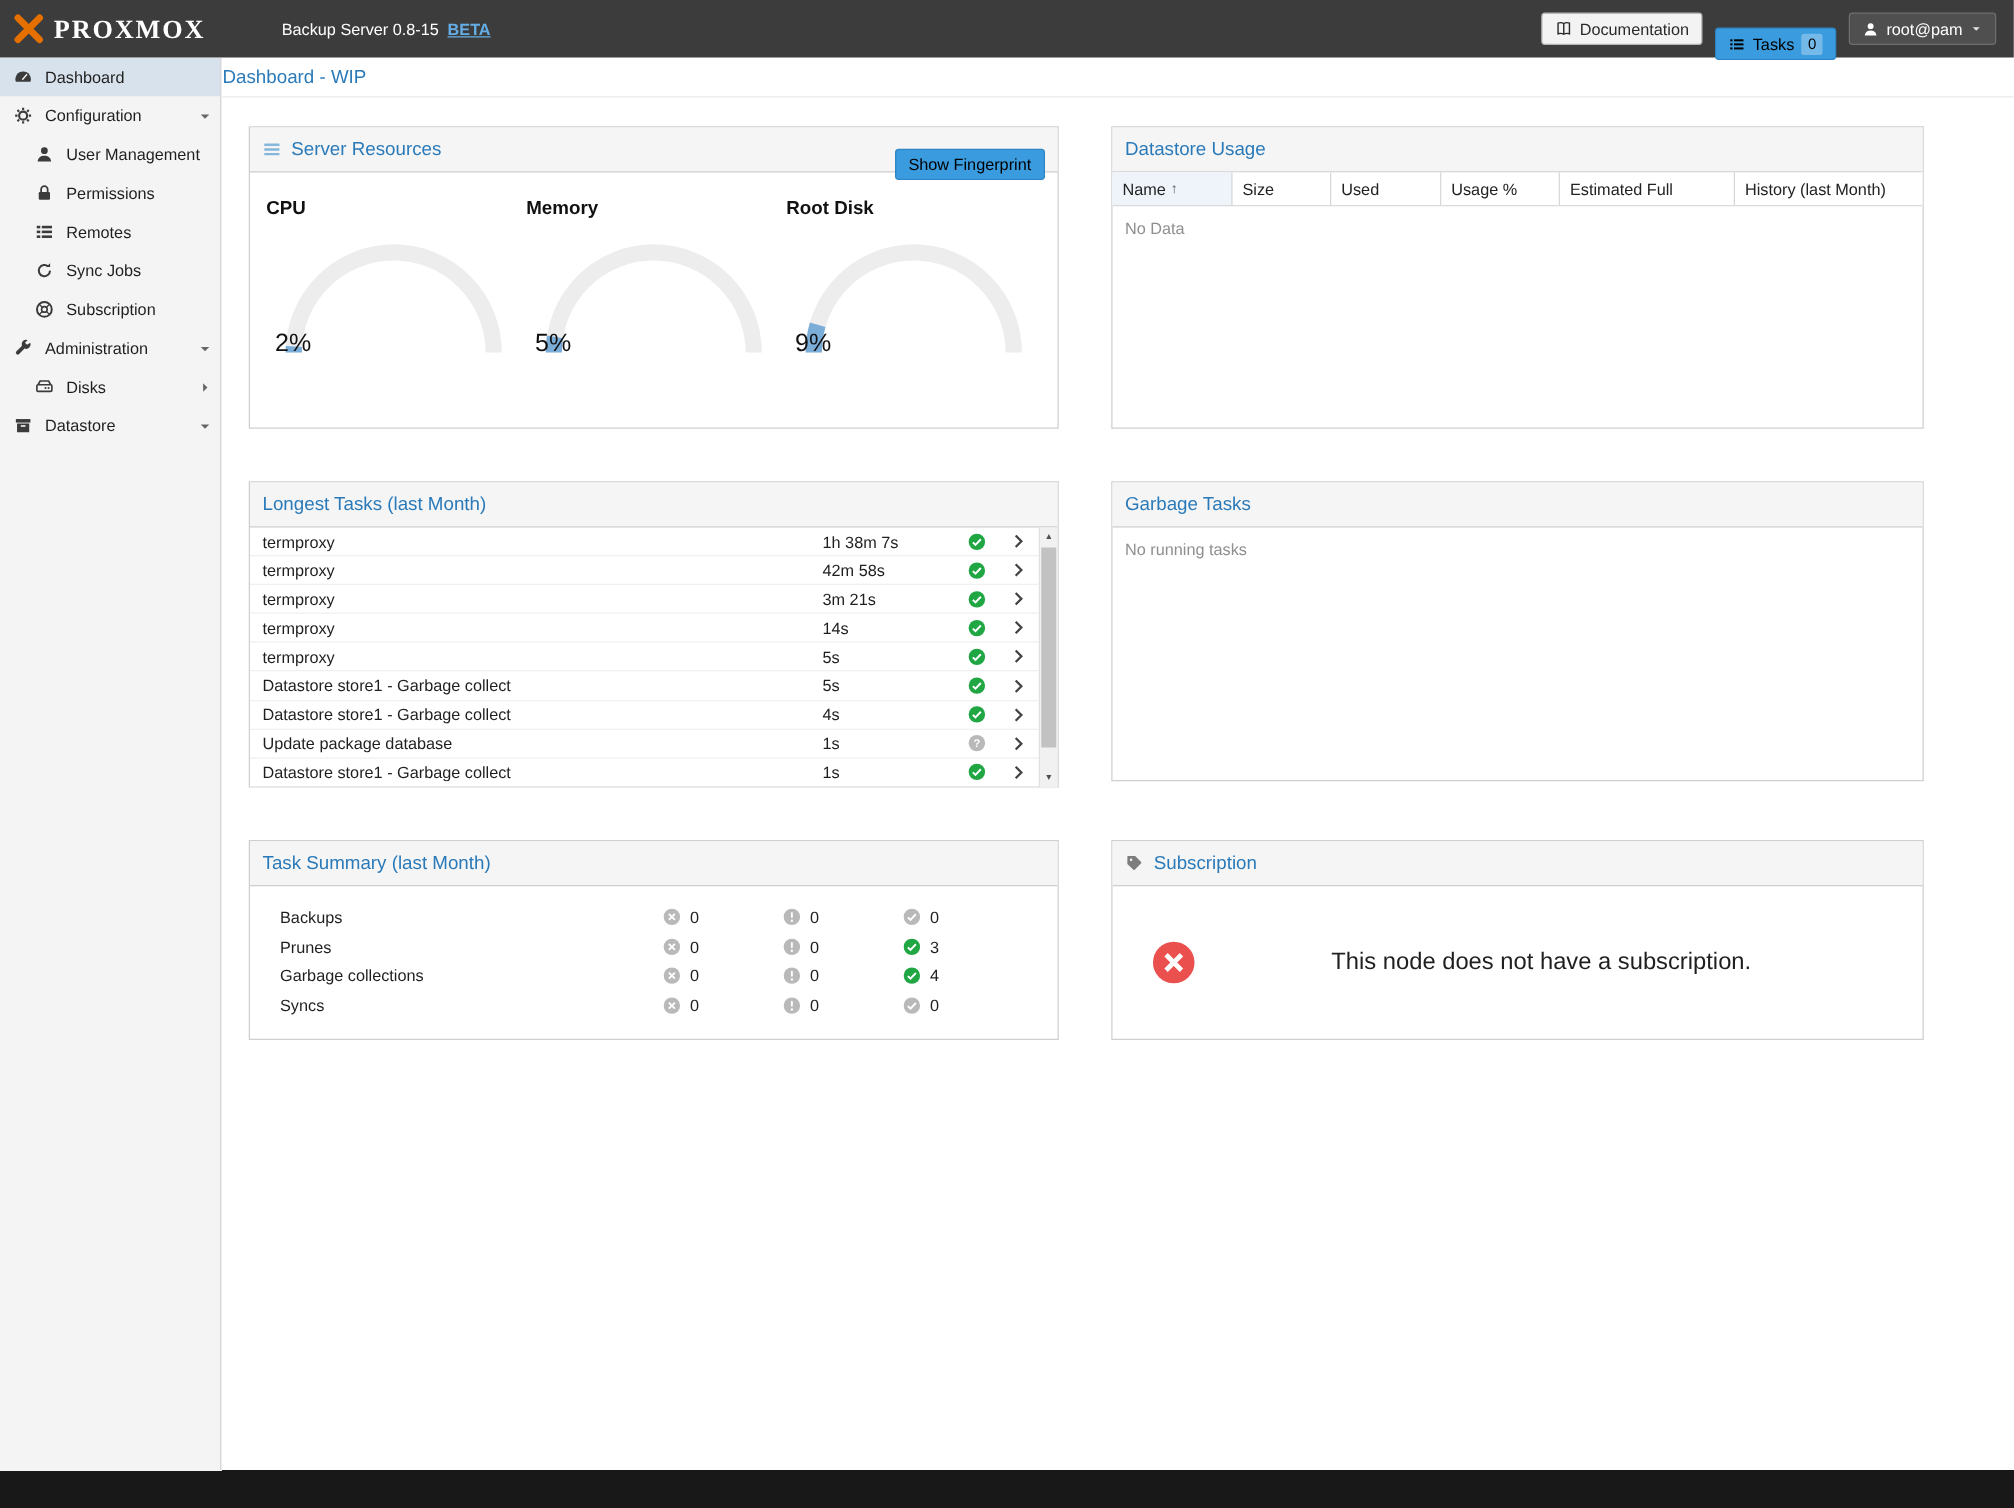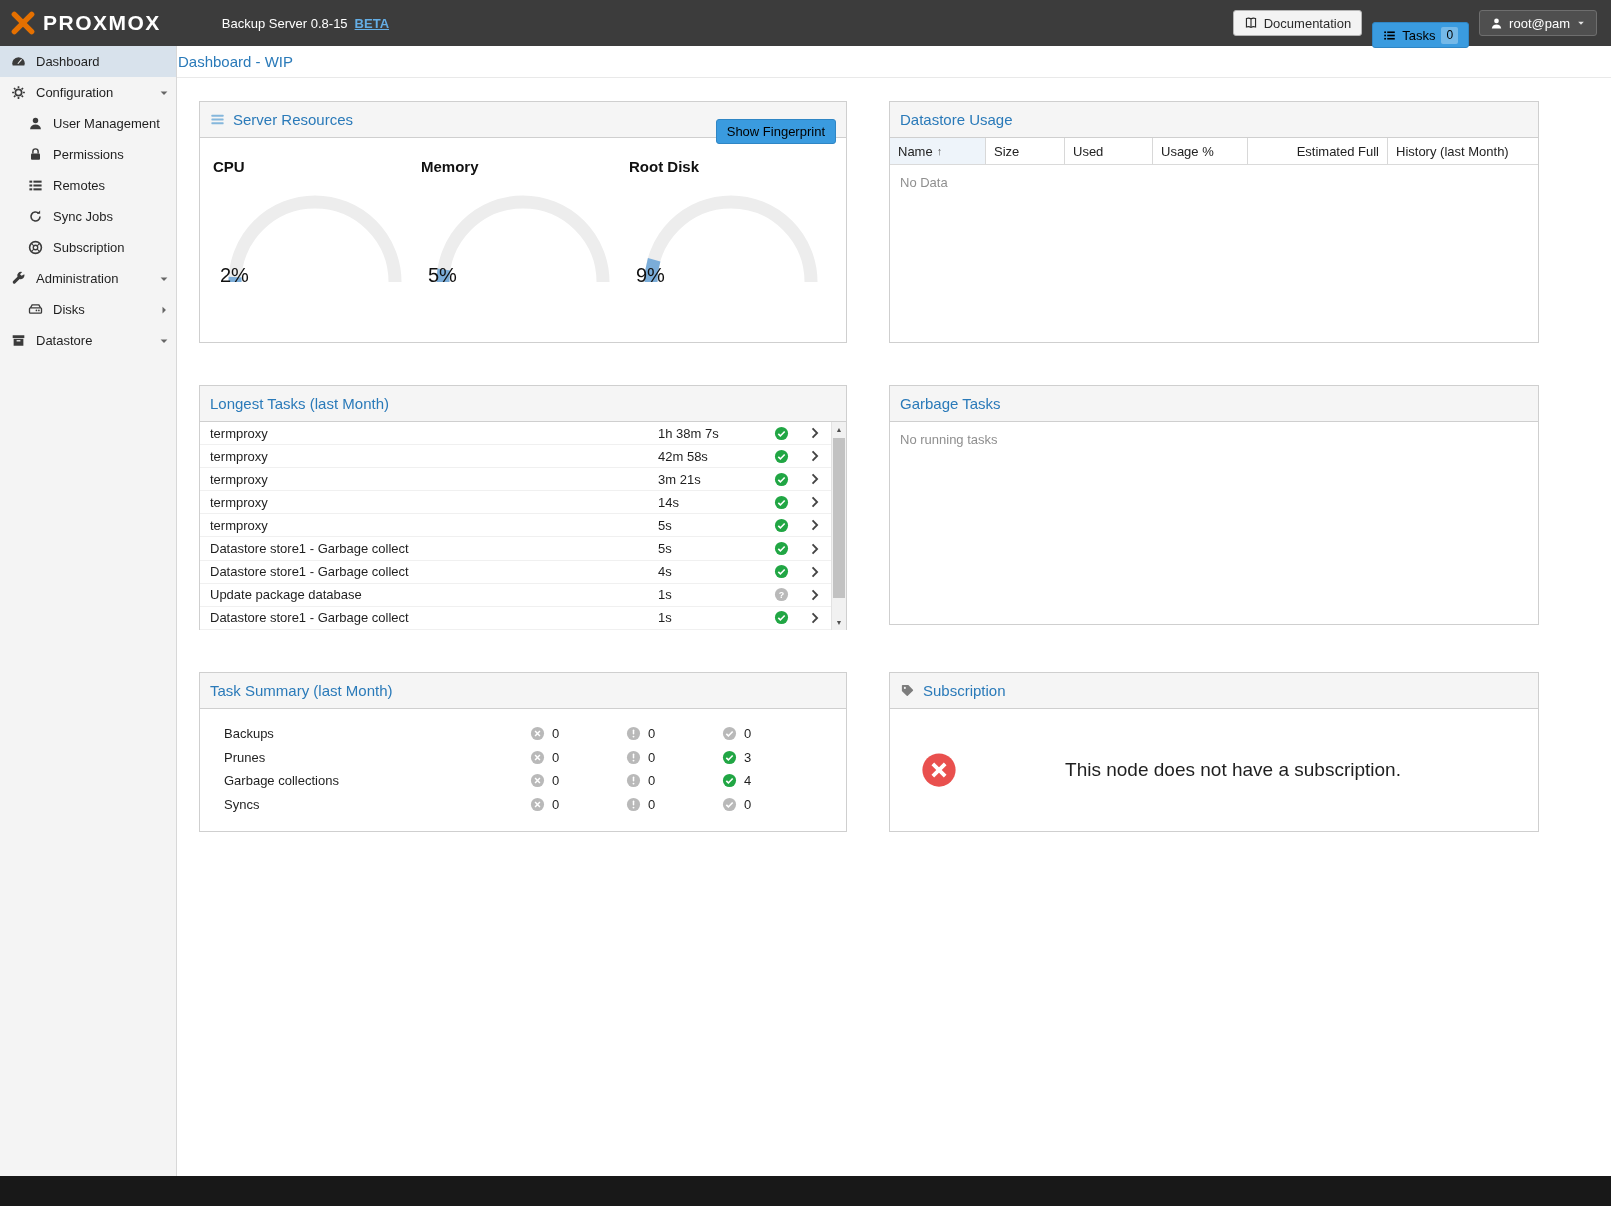--- a/index.html
+++ b/index.html
@@ -13,21 +13,21 @@
   .i10{width:10px;height:10px}.i13{width:13px;height:13px}.i14{width:14px;height:14px}
   .i15{width:15px;height:15px}
   .green { color: var(--ok-green,#21a644); }
   .gray  { color: var(--icon-gray,#b9b9b9); }
 
   
   .topbar { position: fixed; top:0; left:0; right:0; height:46px; z-index:10;
     background: var(--topbar-bg,#3c3c3c); display:flex; align-items:center; padding:0 14px 0 10px; }
   .logo { display:flex; align-items:center; gap:7px; }
   .logo-x { width:26px; height:26px; color: var(--brand-orange,#e57000); }
-  .logo-text { color:#fff; font-size:21px; font-weight:bold; letter-spacing:1.5px; }
+  .logo-text { color:#fff; font-size:21px; font-weight:bold; letter-spacing:1.5px;font-family:Liberation Serif, serif; }
   .product { color:#fff; margin-left:16px; display:flex; gap:7px; align-items:flex-start;padding-left:45px; }
   .beta { color: var(--link-blue,#64aee6); text-decoration:underline; font-weight:600; cursor:pointer; }
   .tb-right { margin-left:auto; display:flex; gap:10px; align-items:center; }
   .btn { display:inline-flex; align-items:center; gap:6px; height:26px; padding:0 10px;
     border-radius:3px; font-size:13px; font-family:inherit; cursor:pointer; border:1px solid transparent; }
   .btn-light { background:#f3f3f3; border-color:#b5b5b5; color:#2a2a2a; }
   .btn-blue  { background: var(--button-blue,#3a9bdf); border-color:#2f86c5; color:#000000;margin-top:24px; }
   .btn-dark  { background:#4f4f4f; border-color:#6e6e6e; color:#fff; }
   .badge { background: rgba(255,255,255,.3); border-radius:2px; padding:0 5px; font-size:12px; line-height:17px; }
   .caret { opacity:.85; }
@@ -336,21 +336,21 @@
           </div>
           <div class="dt-col" style="flex: 0 0 79px;">
             <span>Size</span>
           </div>
           <div class="dt-col" style="flex: 0 0 88px;">
             <span>Used</span>
           </div>
           <div class="dt-col" style="flex: 0 0 95px;">
             <span>Usage %</span>
           </div>
-          <div class="dt-col" style="flex: 0 0 140px; justify-content: flex-end;">
+          <div class="dt-col" style="flex: 0 0 140px;">
             <span>Estimated Full</span>
           </div>
           <div class="dt-col" style="flex: 1 1 auto;">
             <span>History (last Month)</span>
           </div>
         </div>
       <span class="empty-text">No Data</span>
     </section>
 
     <section class="panel h245">

